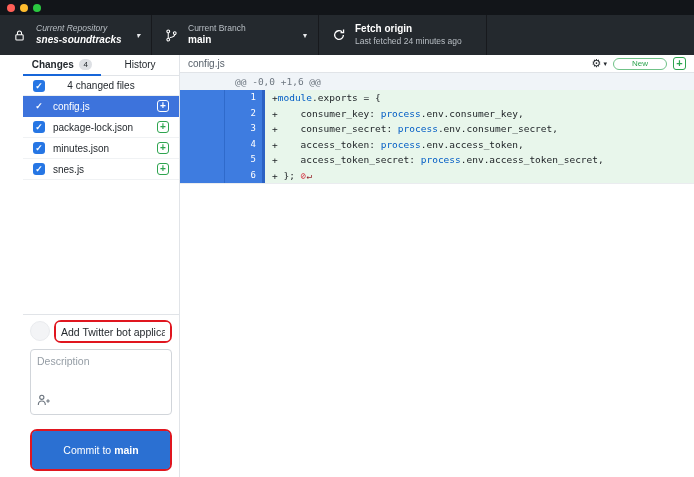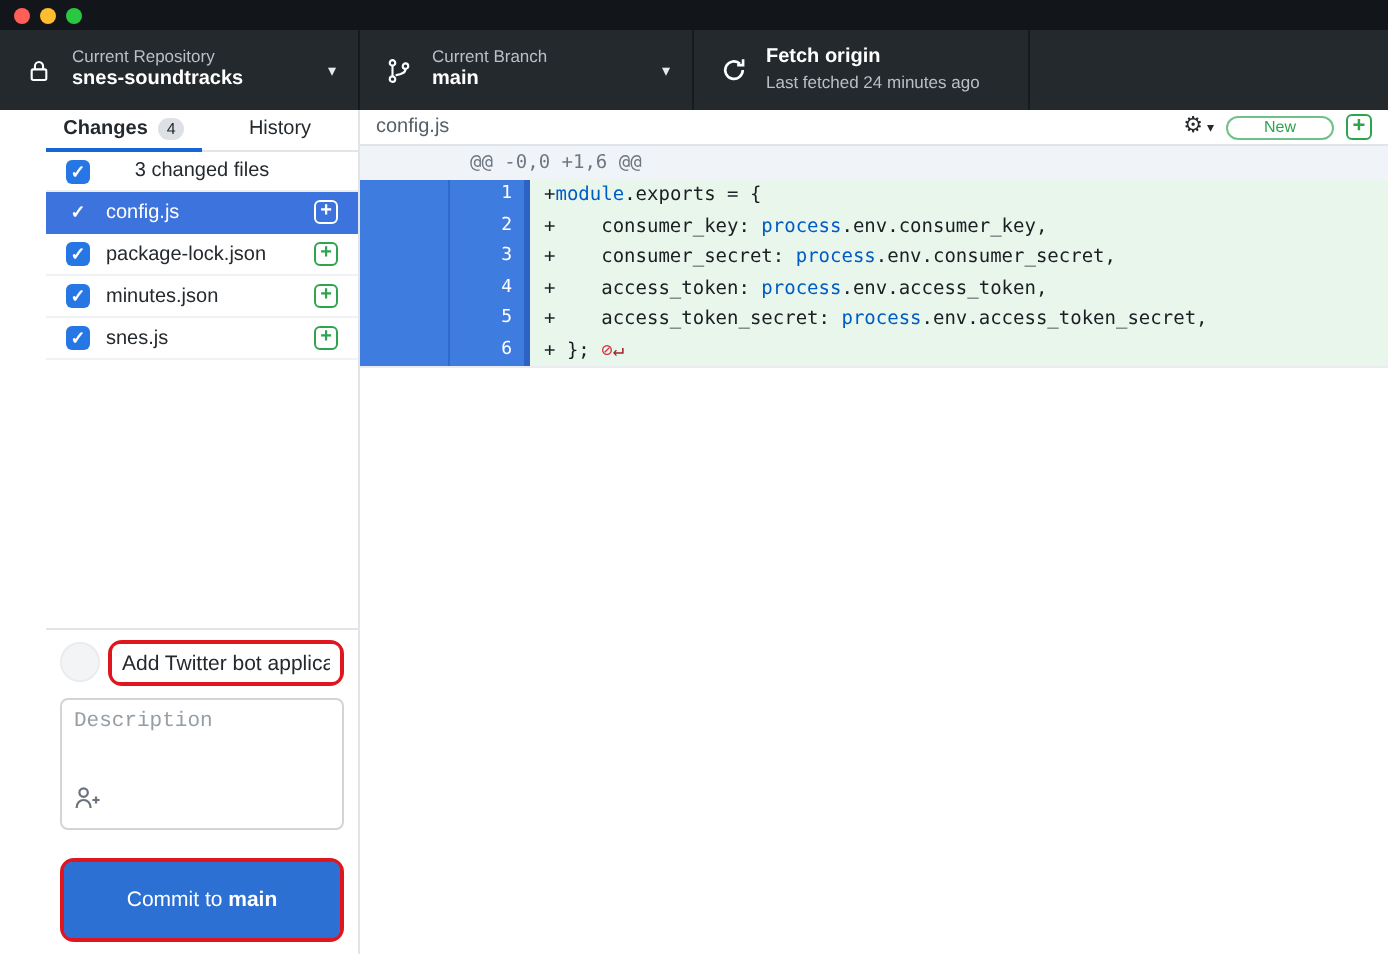--- a/index.html
+++ b/index.html
@@ -9,21 +9,21 @@
 
   
   .titlebar { height:15px; background:#121519; display:flex; align-items:center;
     padding-left:7px; gap:5px; flex:0 0 auto; }
   .tl-dot { width:8px; height:8px; border-radius:50%; }
   .tl-close { background:#ff5f57; } .tl-min { background:#febc2e; } .tl-zoom { background:#2ac840; }
 
   
   .toolbar { height:40px; background:#24292e; display:flex; flex:0 0 auto; color:#fff; }
   .tb-sec { display:flex; align-items:center; padding-left:12px; border-right:1px solid #17191d; }
-  .tb-repo { width:180px; } .tb-branch { width:167px; } .tb-fetch { width:168px; }
+  .tb-repo { width:152px;font-style:italic; } .tb-branch { width:167px; } .tb-fetch { width:168px; }
   .tb-fill { flex:1; }
   .tb-icon { width:15px; display:flex; justify-content:center; margin-right:9px; flex:0 0 auto; }
   .tb-text { display:flex; flex-direction:column; line-height:1.25; }
   .tb-label { font-size:8.5px; color:#b9bfc5; }
   .tb-value { font-size:10px; font-weight:bold; color:#fff; }
   .tb-caret { margin-left:auto; margin-right:11px; font-size:8px; color:#e8eaec; }
 
   
   .content { flex:1; display:flex; min-height:0; }
 
@@ -59,21 +59,21 @@
   .commit-form { border-top:1px solid #e1e4e8; padding:5px 7px 6px 7px; flex:0 0 auto; }
   .ann { border:2.5px solid #e0161f; border-radius:7px; background:#fff; }
   .summary-row { display:flex; align-items:center; gap:4px; margin-bottom:6px; }
   .avatar { width:20px; height:20px; border-radius:50%; background:#f3f4f6; border:1px solid #e9ebee; flex:0 0 auto; }
   .summary-ann { flex:1; }
   .summary-input { width:100%; height:19px; border:none; outline:none; border-radius:4px;
     font-family:"Liberation Sans", sans-serif; font-size:10.5px; color:#24292e; padding:0 5px; }
   .desc-box { position:relative; height:66px; border:1px solid #d1d5da; border-radius:4px;
     background:#fff; margin-bottom:14px; }
   .desc-input { width:100%; height:44px; border:none; outline:none; resize:none;
-    font-family:Liberation Mono, monospace; font-size:10.5px; color:#24292e; padding:5px 6px;
+    font-family:Liberation Sans, sans-serif; font-size:10.5px; color:#24292e; padding:5px 6px;
     background:transparent; }
   .desc-input::placeholder { color:#959da5; }
   .coauthor { position:absolute; left:6px; bottom:4px; }
   .btn-ann { border-radius:7px; }
   .commit-btn { width:100%; height:38px; background:#2b70d2; border:none; border-radius:4px;
     color:#fff; font-family:"Liberation Sans", sans-serif; font-size:10.5px; cursor:default; }
   .commit-btn b { font-weight:bold; }
 
   
   .main { flex:1; display:flex; flex-direction:column; min-width:0; background:#fff; }
@@ -168,21 +168,21 @@
           <span>Changes</span>
           <span class="tab-badge">4</span>
         </div>
         <div class="tab">
           <span>History</span>
         </div>
       </div>
 
       <div class="select-all-row">
         <div class="cb">✓</div>
-        <span class="lbl">3 changed files</span>
+        <span class="lbl">4 changed files</span>
       </div>
 
       <div>
           <div class="file-row selected">
             <div class="cb">✓</div>
             <span class="fname">config.js</span>
             <div class="status-added">+</div>
           </div>
           <div class="file-row">
             <div class="cb">✓</div>

